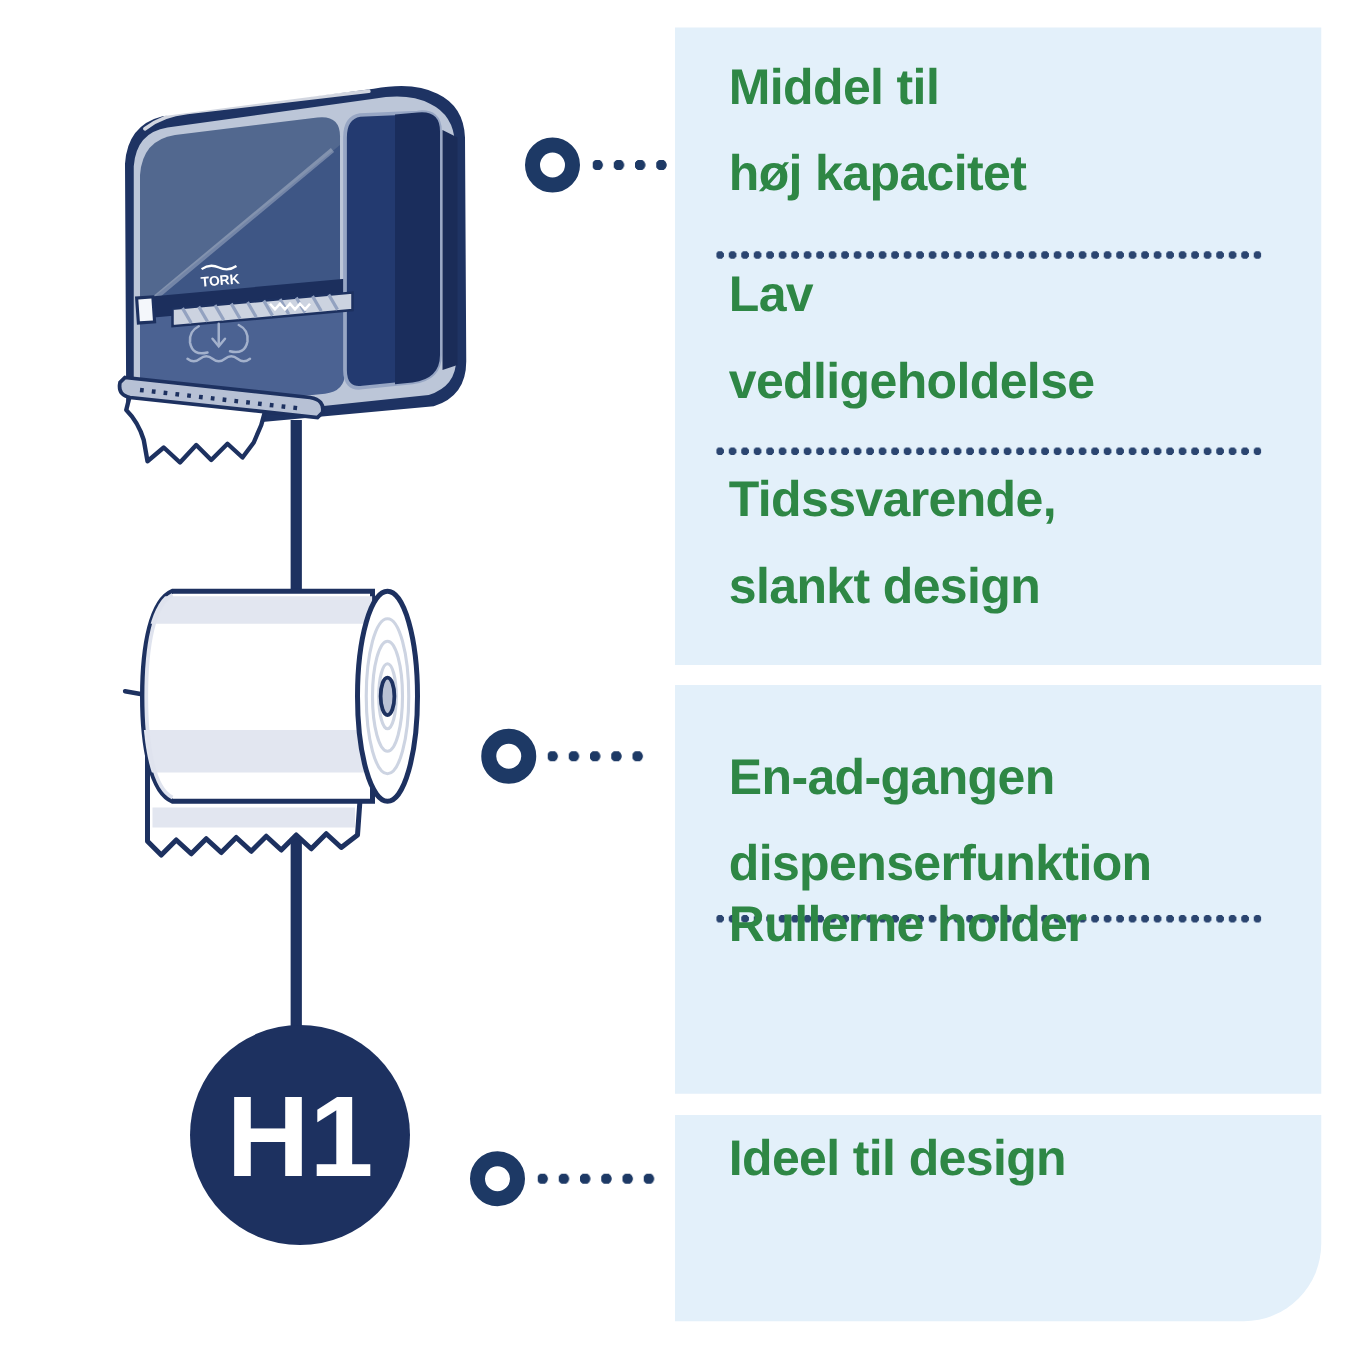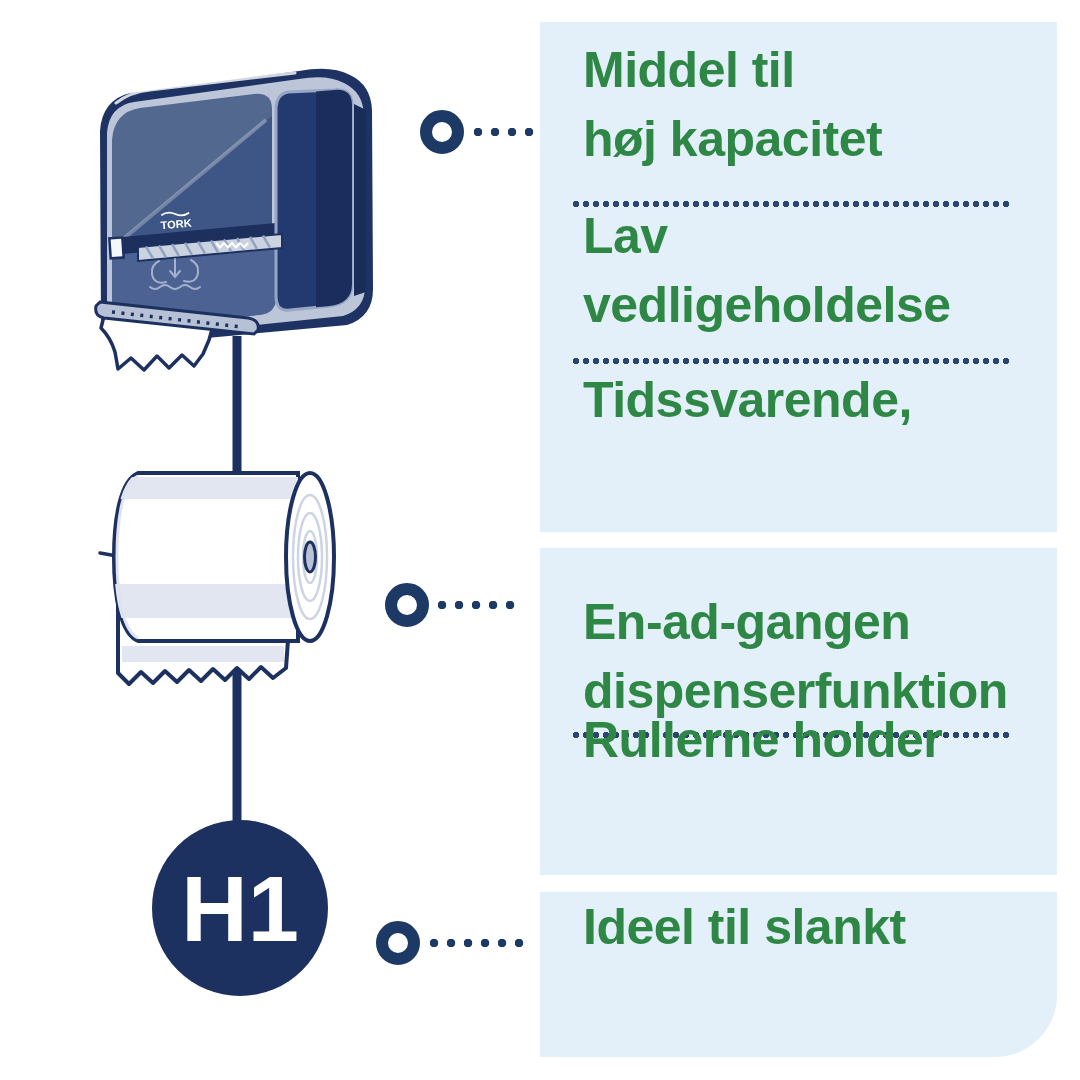--- a/index.html
+++ b/index.html
@@ -3,21 +3,21 @@
 <meta charset="utf-8">
 <style>
   html,body{margin:0;padding:0;background:#ffffff;}
   .stage{position:relative;width:1080px;height:1080px;background:#fff;overflow:hidden;
          font-family:"Liberation Sans",sans-serif;}
   svg{position:absolute;left:0;top:0;}
   .panel{position:absolute;left:540px;width:517px;background:#e3f0fa;}
   .panel-1{top:22px;height:510px;}
   .panel-2{top:548px;height:327px;}
   .panel-3{top:892px;height:165px;border-radius:0 0 62px 0;}
-  .feature{position:absolute;left:583px;font-weight:bold;font-size:50px;line-height:69px;
+  .feature{position:absolute;left:583px;font-weight:bold;font-size:40px;line-height:69px;
            color:#2e8745;letter-spacing:-0.5px;white-space:nowrap;}
   .sep{position:absolute;left:573px;width:436px;height:6px;
        background-image:radial-gradient(circle at 3px 3px,#2b4570 3px,transparent 3.4px);
        background-size:10px 6px;background-repeat:repeat-x;}
   .sep-1{top:201px;}
   .sep-2{top:358px;}
   .sep-3{top:732px;}
   .ring{position:absolute;width:44px;height:44px;border:12px solid #1d3965;border-radius:50%;
         box-sizing:border-box;background:#fff;}
   .ring-1{left:420px;top:110px;}
@@ -133,28 +133,29 @@
     <div>høj kapacitet</div>
   </div>
   <div class="sep sep-1"></div>
   <div class="feature" style="top:202px">
     <div>Lav</div>
     <div>vedligeholdelse</div>
   </div>
   <div class="sep sep-2"></div>
   <div class="feature" style="top:366px">
     <div>Tidssvarende,</div>
+    <div>slankt design</div>
   </div>
 
   <div class="feature" style="top:588px">
     <div>En-ad-gangen</div>
     <div>dispenserfunktion</div>
   </div>
   <div class="sep sep-3"></div>
   <div class="feature" style="top:706px">
     <div>Rullerne holder</div>
   </div>
 
   <div class="feature" style="top:893px">
-    <div>Ideel til slankt</div>
+    <div>Ideel til design</div>
   </div>
 
 </div>
 
 </body></html>

